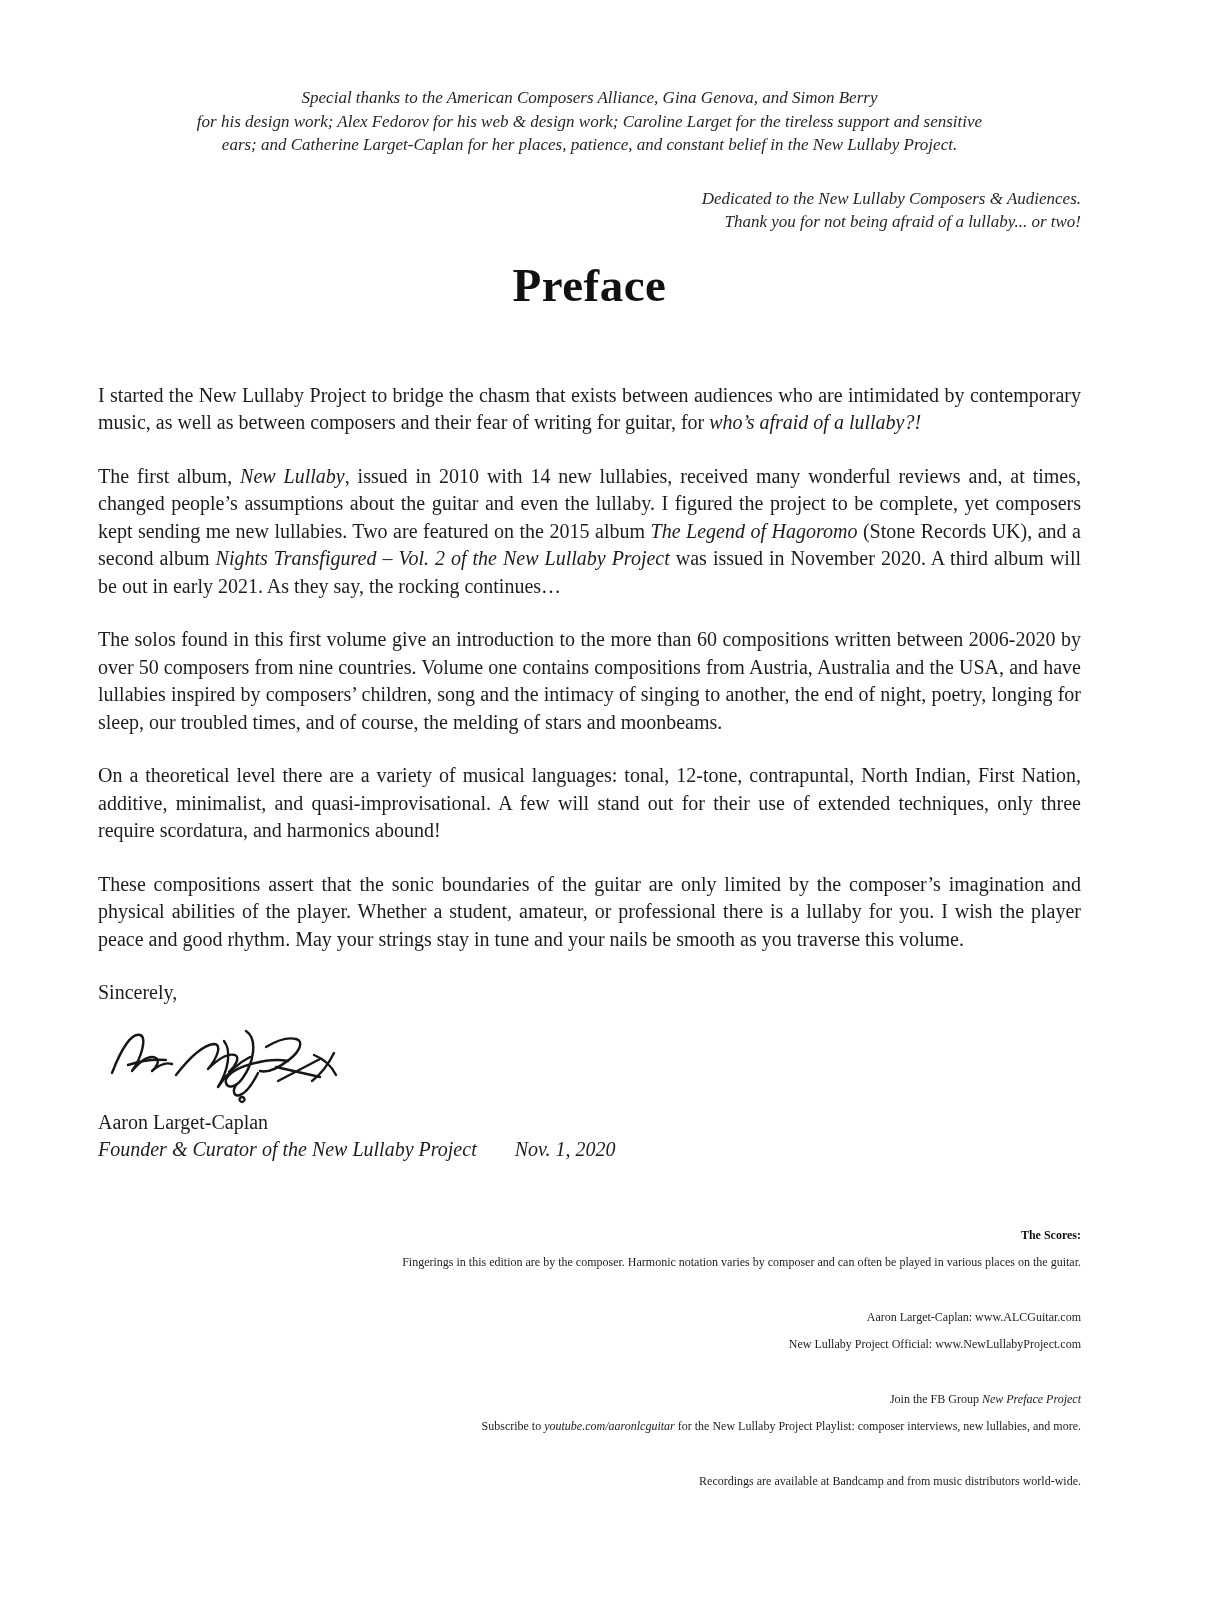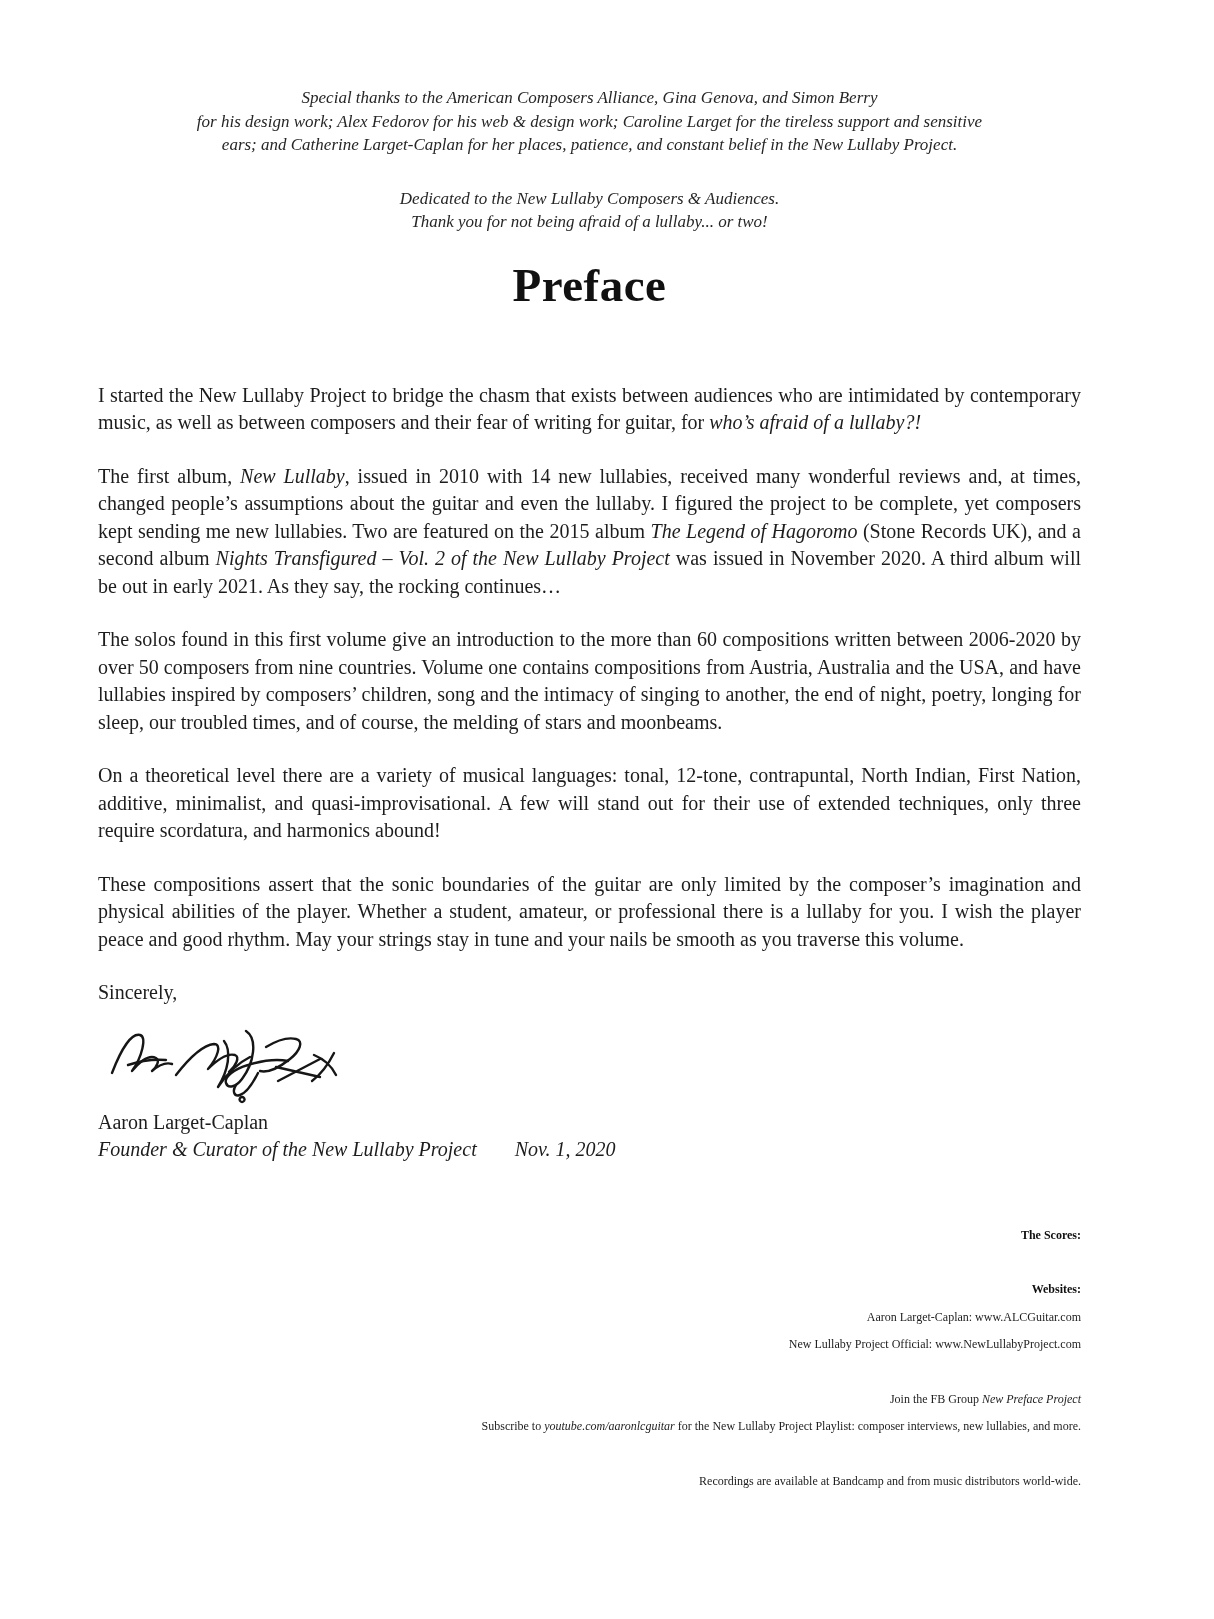--- a/index.html
+++ b/index.html
@@ -11,21 +11,21 @@
   }
   .page { padding: 86px 133px 40px 98px; box-sizing: border-box; }
 
   .thanks, .dedication {
     text-align: center;
     font-style: italic;
     font-size: 17px;
     line-height: 23.5px;
     color: #262626;
   }
-  .dedication { margin-top: 30px; }
+  .dedication { margin-top: 30px; text-align: right; }
 
   .title {
     text-align: center;
     font-size: 47px;
     font-weight: 700;
     color: #111111;
     margin: 24px 0 70px 0;
     letter-spacing: 0.5px;
   }
 
@@ -100,24 +100,24 @@
     </svg>
   </div>
 
   <p class="sig-name">Aaron Larget-Caplan</p>
   <p class="founder-line">
     <span>Founder &amp; Curator of the New Lullaby Project</span><span class="date">Nov. 1, 2020</span>
   </p>
 
   <div class="right-block scores-block">
     <div class="block-heading">The Scores:</div>
+    <div>Fingerings in this edition are by the composer. Harmonic notation varies by composer and can often be played in various places on the guitar.</div>
   </div>
 
   <div class="right-block websites-block">
-    <div class="block-heading">Websites:</div>
     <div>Aaron Larget-Caplan: www.ALCGuitar.com</div>
     <div>New Lullaby Project Official: www.NewLullabyProject.com</div>
   </div>
 
   <div class="right-block social-block">
     <div><span>Join the FB Group </span><i>New Preface Project</i></div>
     <div><span>Subscribe to </span><i>youtube.com/aaronlcguitar</i><span> for the New Lullaby Project Playlist: composer interviews, new lullabies, and more.</span></div>
   </div>
 
   <div class="right-block recordings-block">Recordings are available at Bandcamp and from music distributors world-wide.</div>

